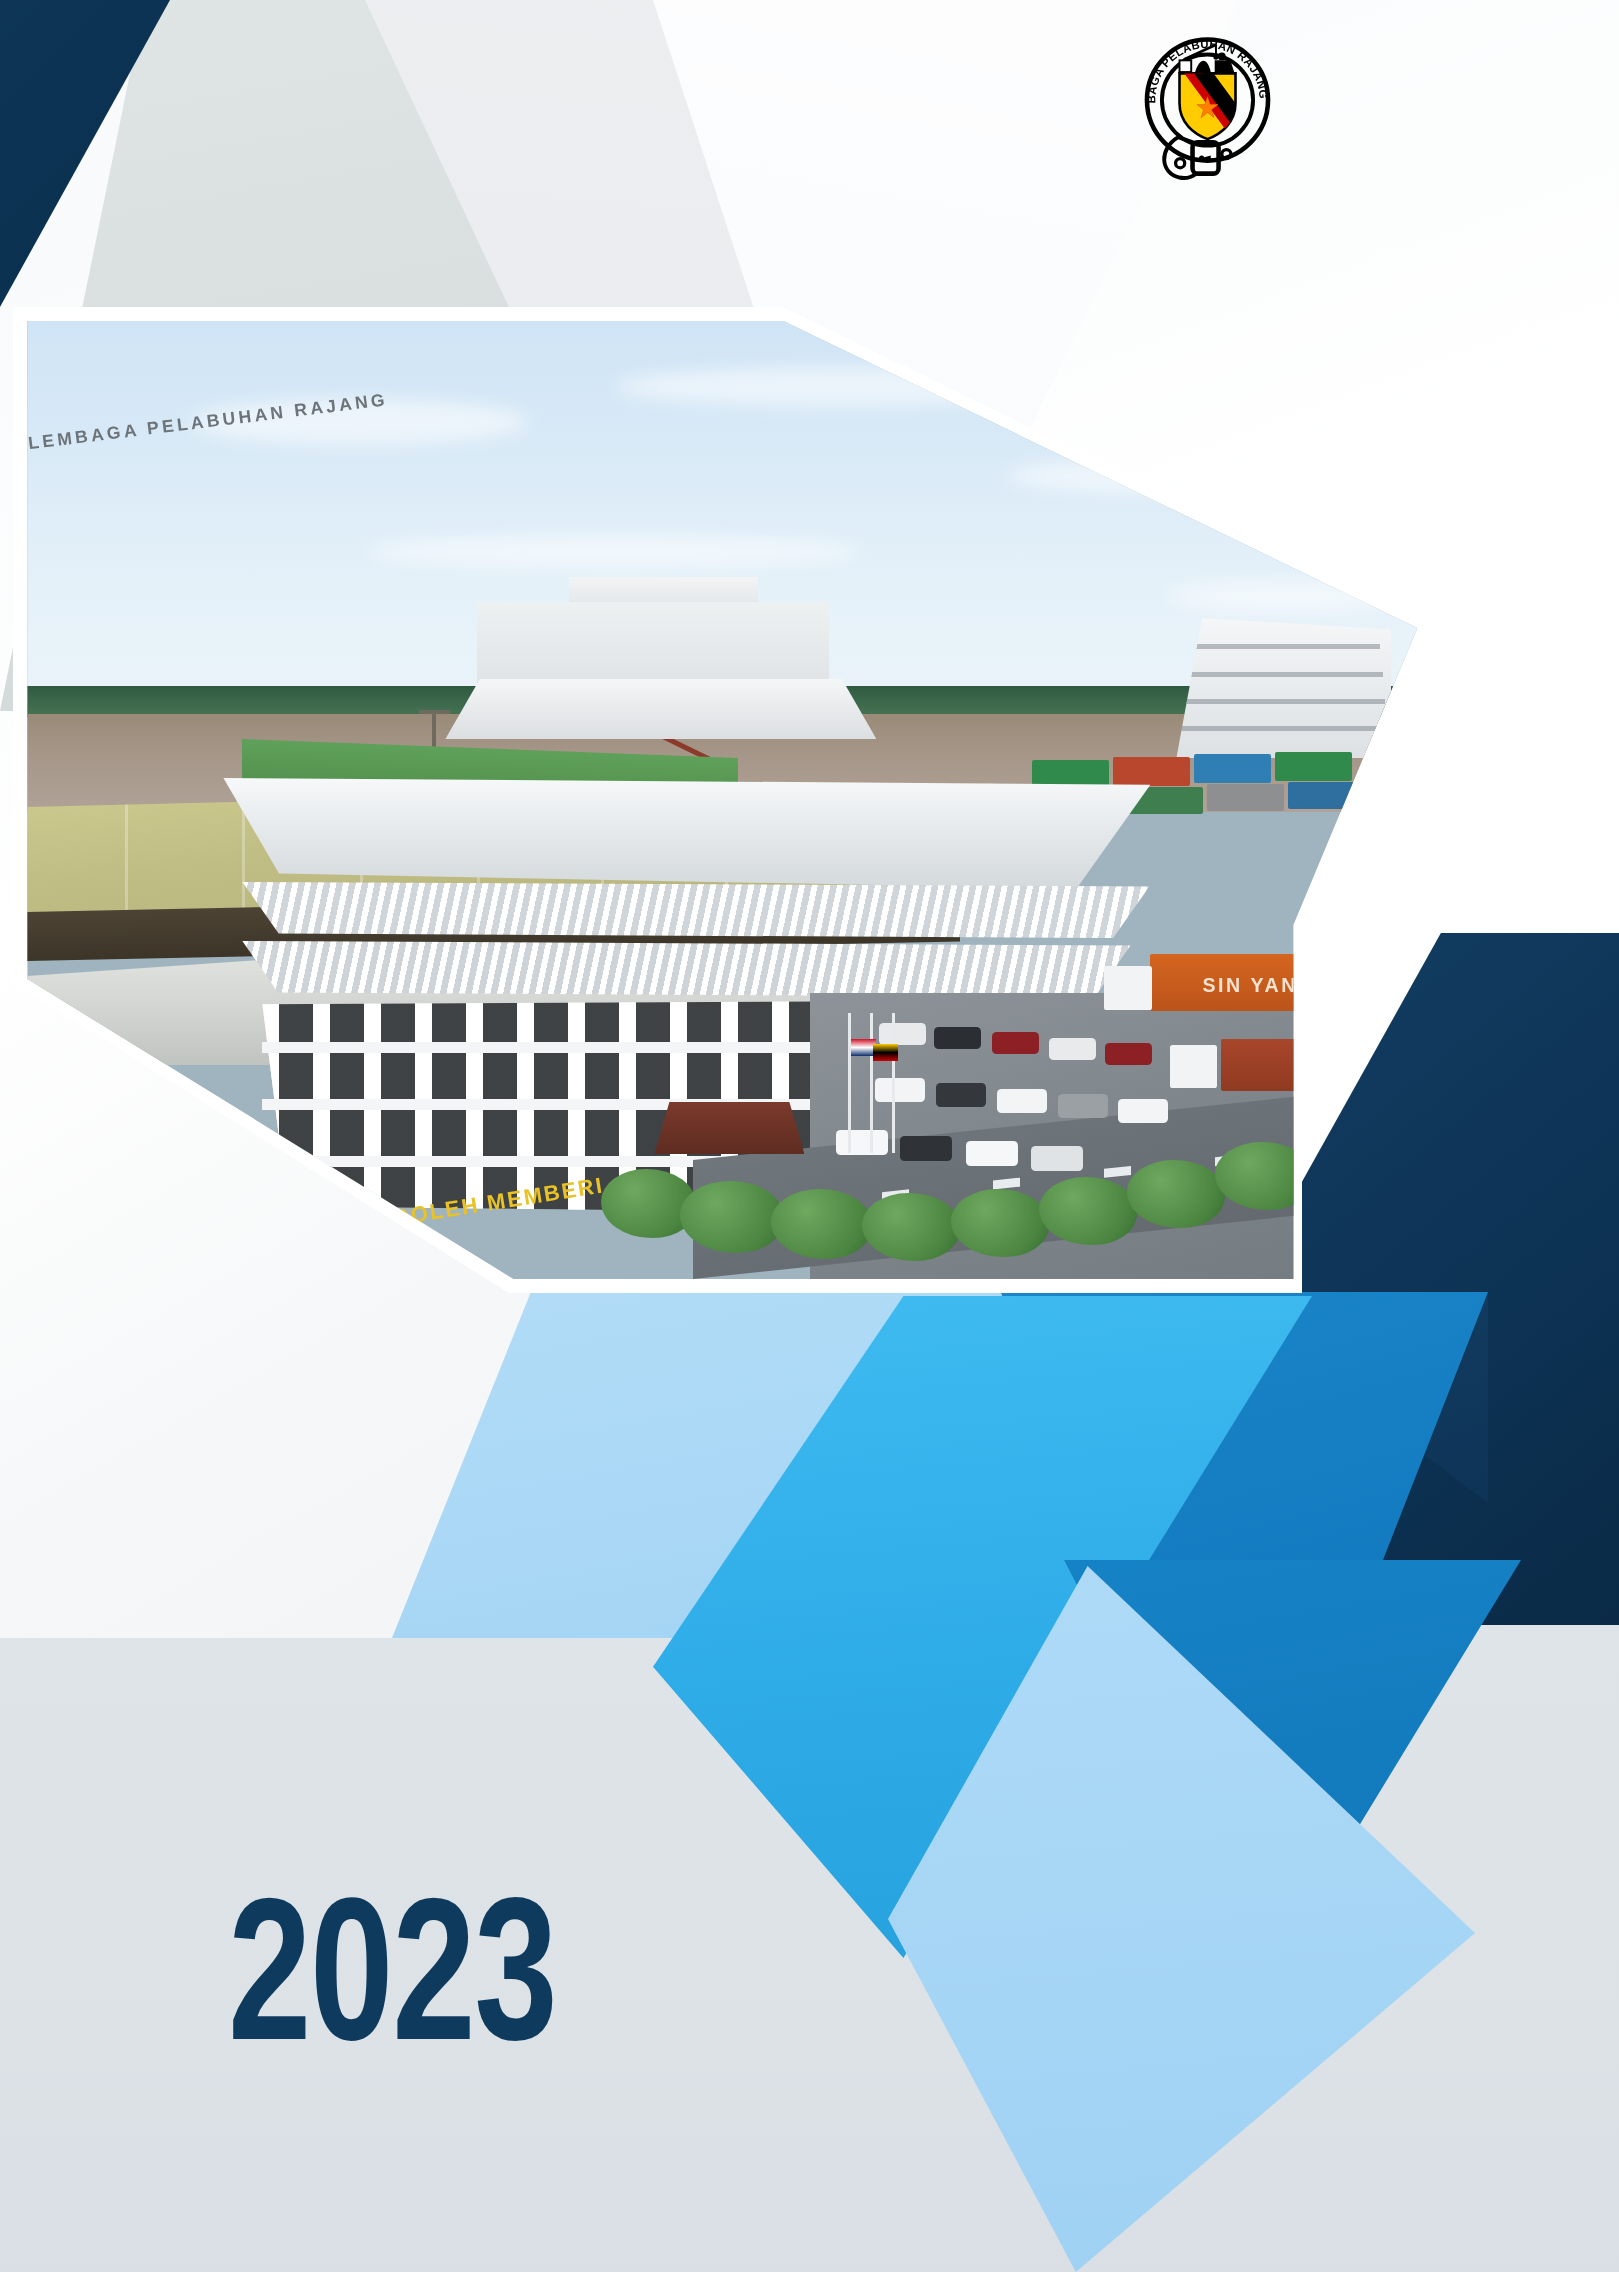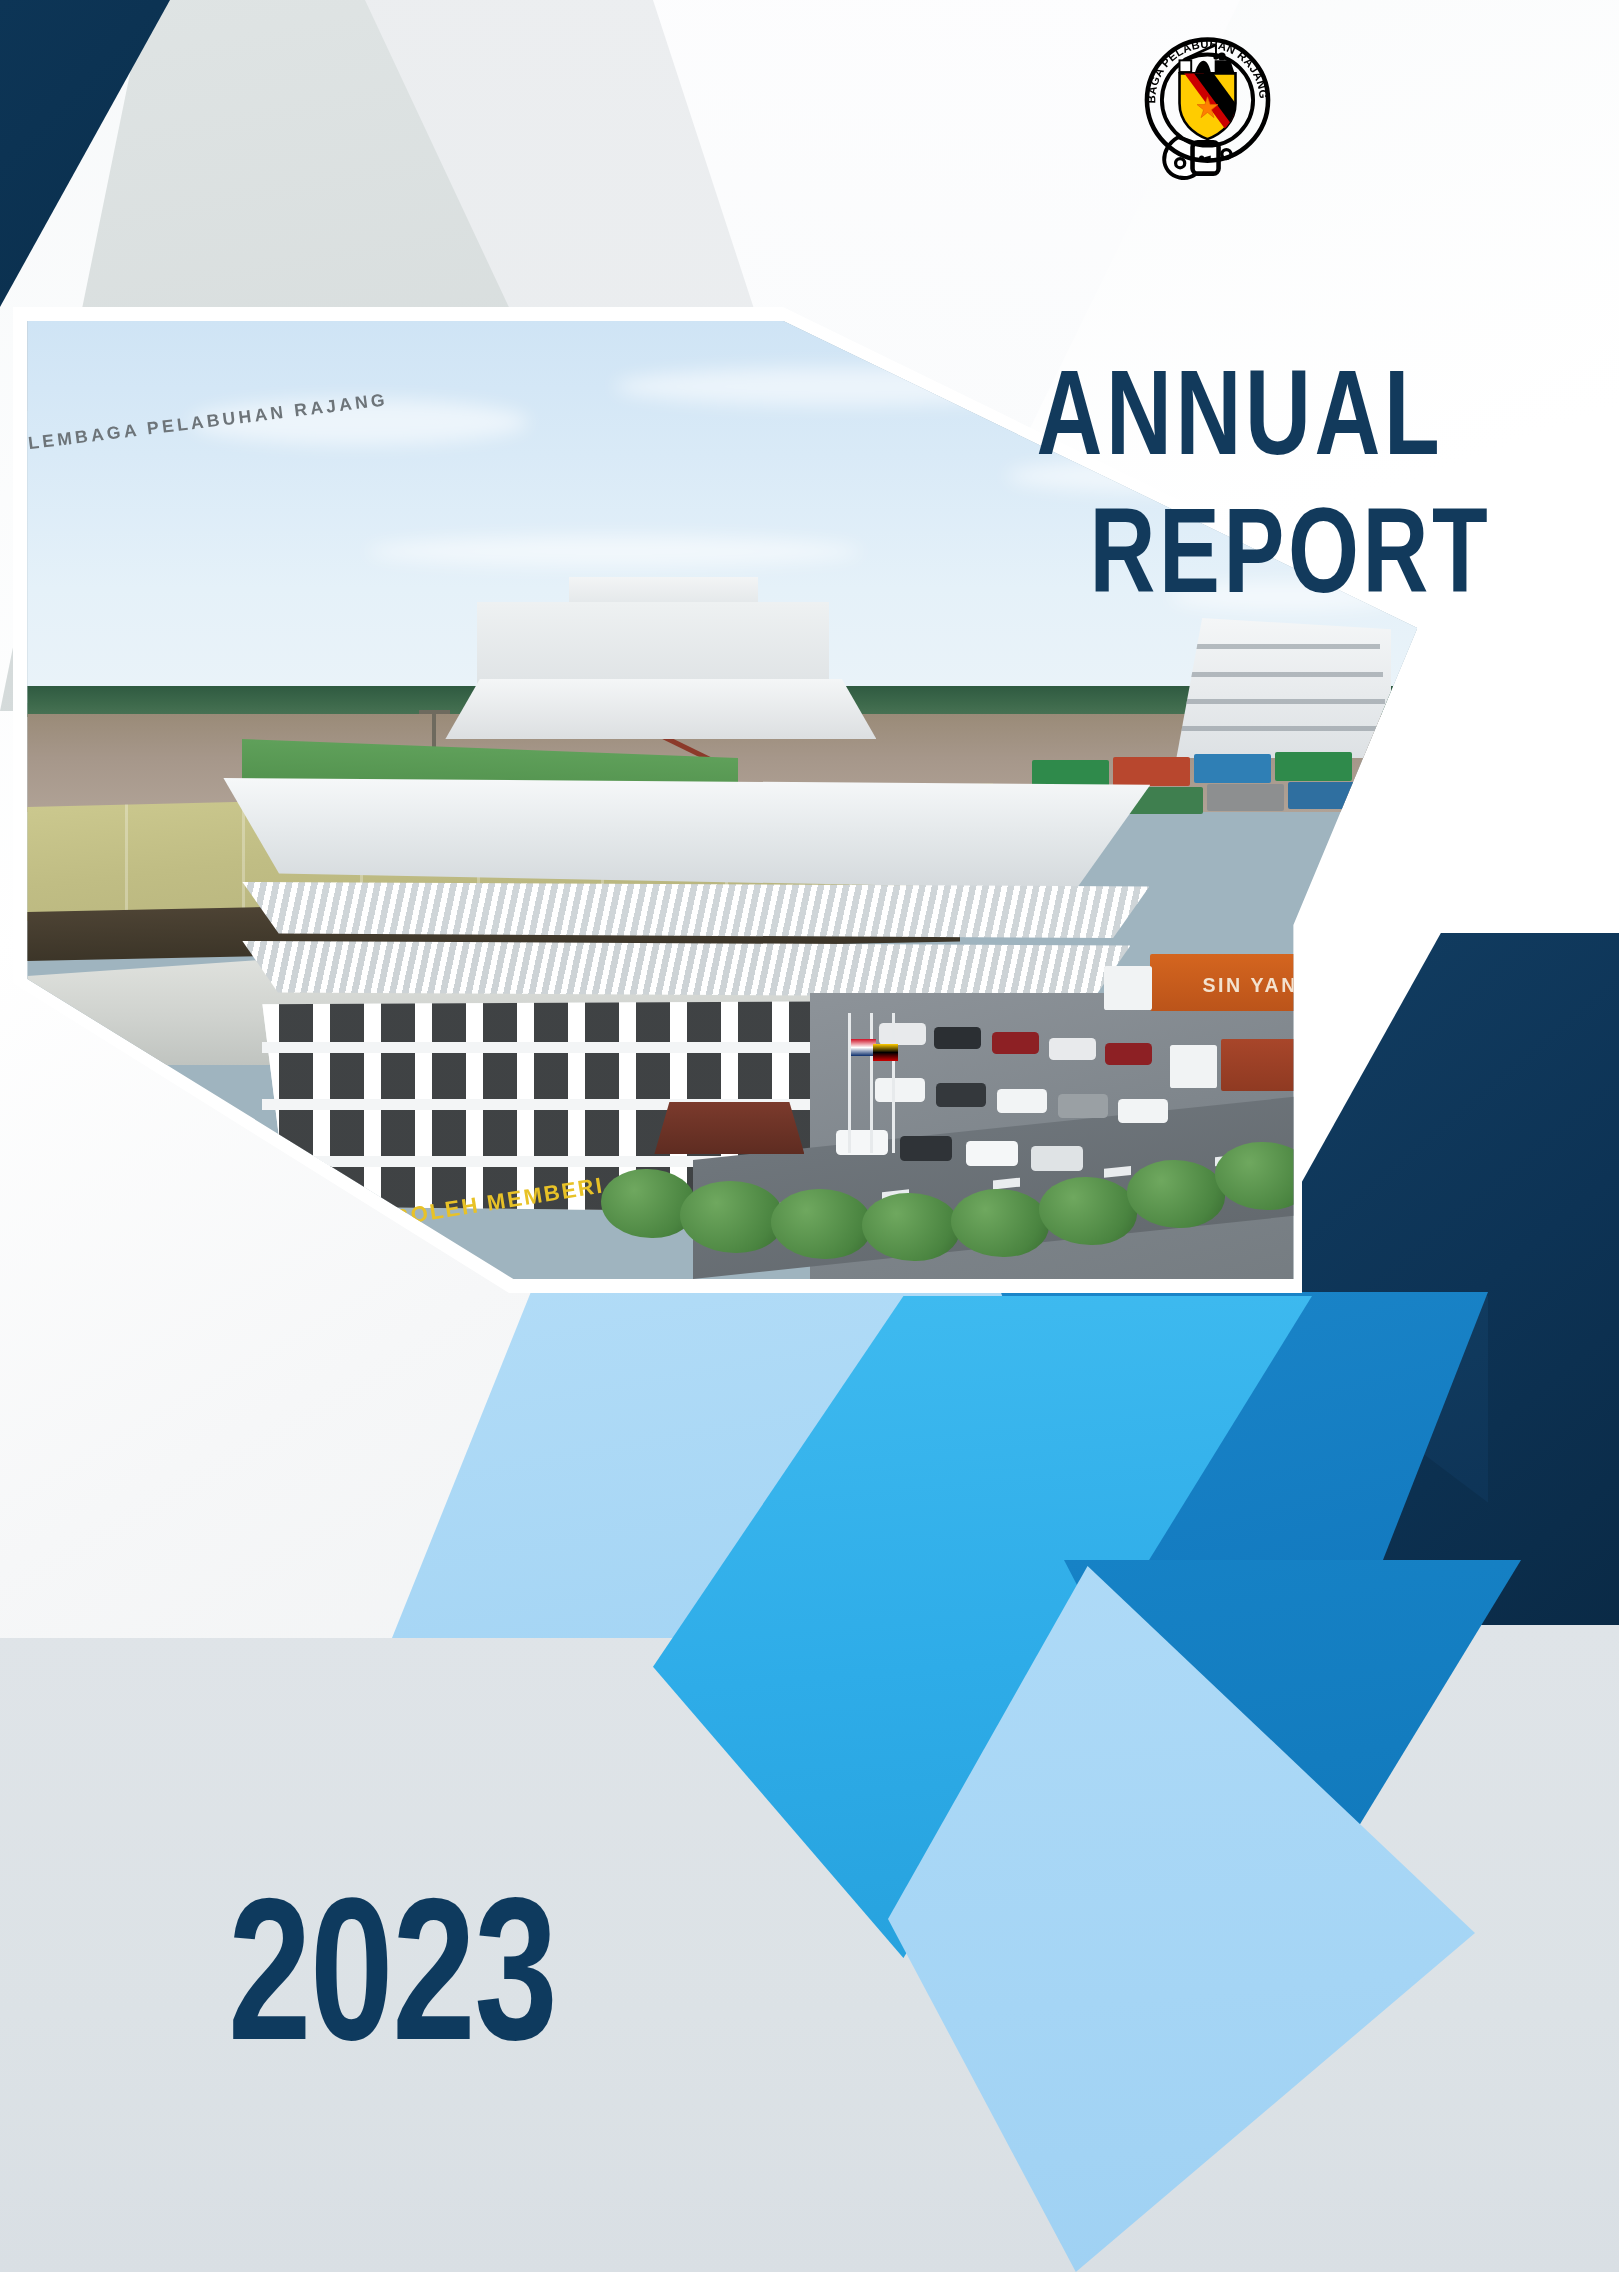--- a/index.html
+++ b/index.html
@@ -404,21 +404,17 @@
       <path d="M118 18 L118 34" stroke="#000000" stroke-width="3"></path>
       <circle cx="118" cy="37" r="4" fill="#000000"></circle>
       <rect x="62" y="42" width="18" height="18" fill="#ffffff" stroke="#000000" stroke-width="3"></rect>
 
       <path d="M86 60 C92 40, 104 34, 110 60 Z" fill="#000000"></path>
       <path d="M116 60 L116 42 L140 42 L146 60 Z" fill="#000000"></path>
       <circle cx="127" cy="36" r="6" fill="#000000"></circle>
     </svg>
   </div>
 
-  <div class="title-block">
-    <div class="title-line">ANNUAL</div>
-    <div class="title-line second">REPORT</div>
-  </div>
 
   <div class="year">2023</div>
 
 </div>
 
 
 </body></html>

